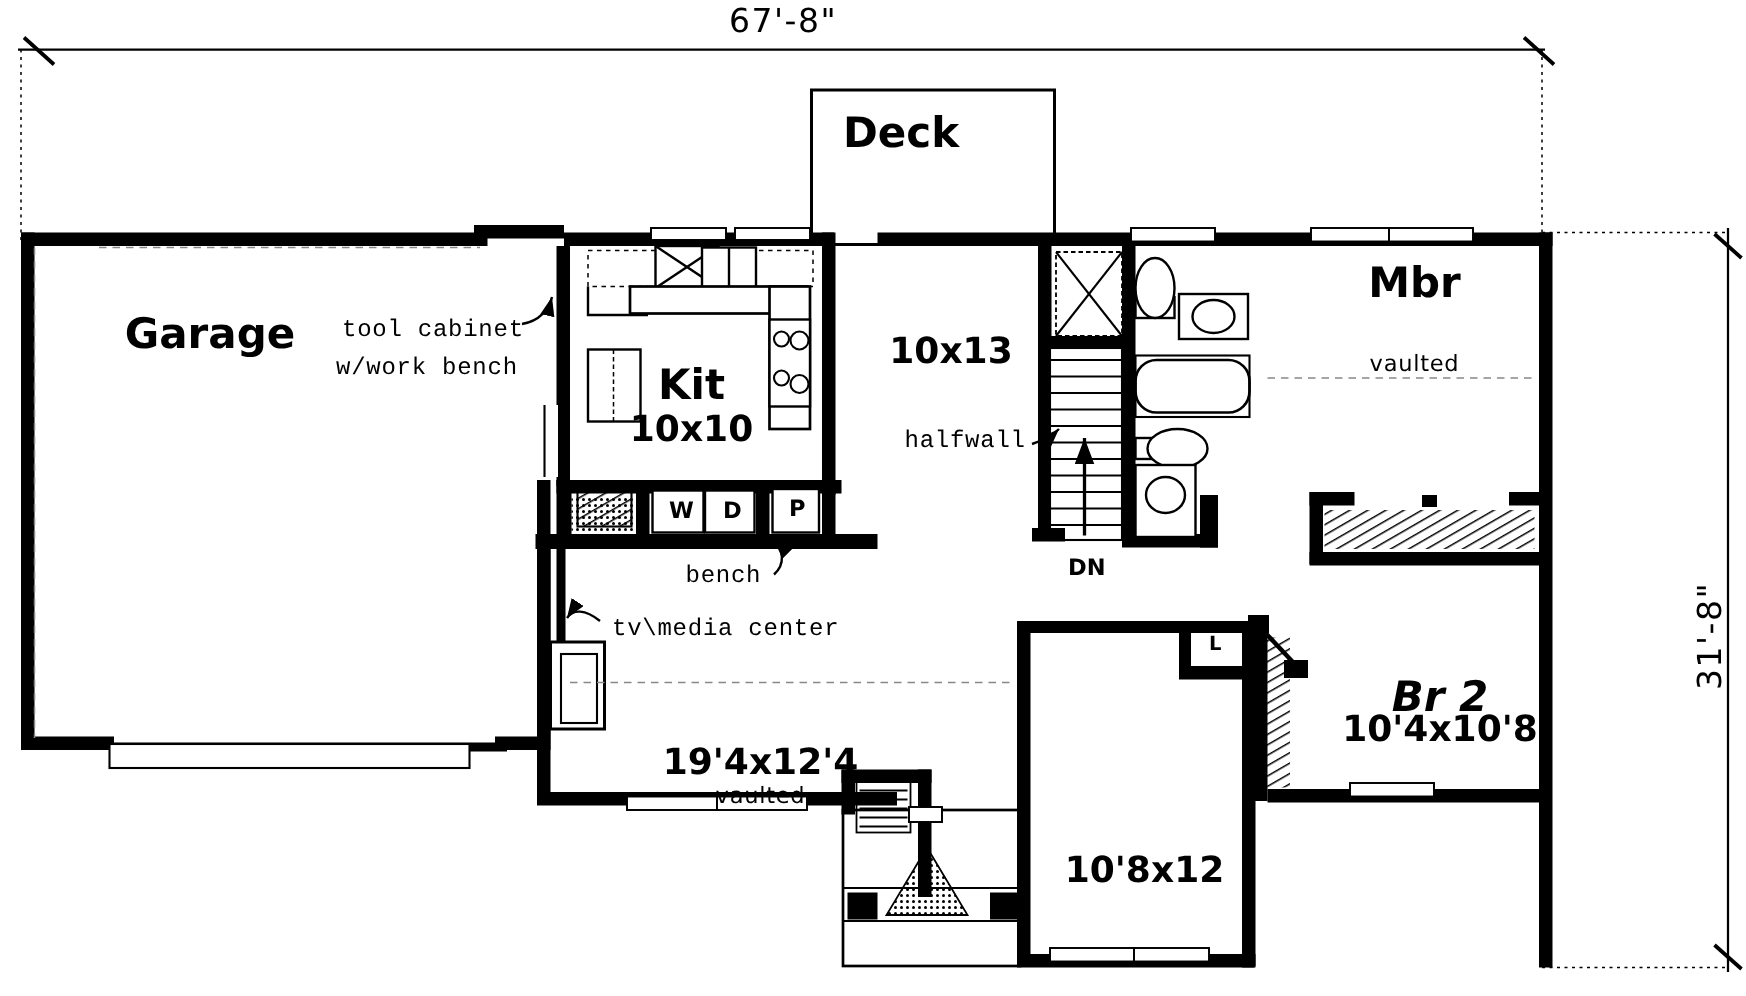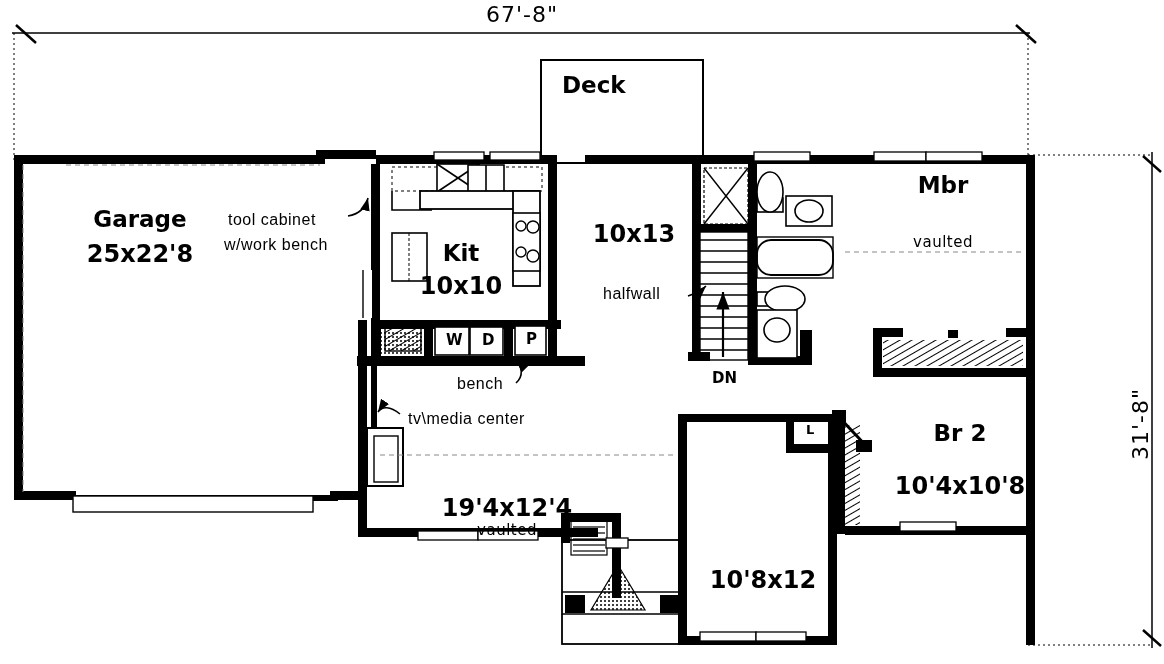--- a/index.html
+++ b/index.html
@@ -5,24 +5,24 @@
   html,body{margin:0;padding:0;background:#ffffff;}
   body{font-family:"DejaVu Sans",sans-serif;}
   #plan{
     position:relative;
     width:1164px;height:664px;
     background:#ffffff;
     overflow:hidden;
   }
   #plan svg{position:absolute;left:0;top:0;}
   .lbl{position:absolute;white-space:nowrap;color:#000;}
-  .room-name{font-family:"DejaVu Sans",sans-serif;font-weight:bold;font-size:23px;letter-spacing:0px;}
+  .room-name{font-family:"DejaVu Sans",sans-serif;font-weight:bold;font-size:28px;letter-spacing:0px;}
   .room-dim{font-family:"DejaVu Sans",sans-serif;font-weight:bold;font-size:24px;}
   .room-sub{font-family:"DejaVu Sans",sans-serif;font-size:15px;letter-spacing:.5px;}
-  .note{font-family:Liberation Sans, sans-serif;font-size:16px;letter-spacing:.5px;}
+  .note{font-family:Liberation Mono, monospace;font-size:16px;letter-spacing:.5px;}
   .tiny{font-family:"DejaVu Sans",sans-serif;font-weight:bold;font-size:15px;}
   .dimtxt{font-family:"DejaVu Sans",sans-serif;font-size:22px;letter-spacing:1px;}
   .dimtxt-v{font-family:"DejaVu Sans",sans-serif;font-size:22px;letter-spacing:1px;
             transform-origin:0 0;transform:rotate(-90deg);}
   .ctr{text-align:center;}
 </style>
 </head>
 <body>
 
 <div id="plan">
@@ -274,21 +274,20 @@
     </g>
   </svg>
 
   <div class="lbl dimtxt" style="left:486px;top:2px;">67'-8"</div>
 
   <div class="lbl dimtxt-v" style="left:1128px;top:460px;">31'-8"</div>
 
   <div class="lbl room-name" style="left:562px;top:72px;">Deck</div>
 
   <div class="lbl room-name ctr" style="left:40px;top:206px;width:200px;">Garage</div>
-  <div class="lbl room-dim ctr" style="left:40px;top:240px;width:200px;">25x22'8</div>
 
   <div class="lbl note" style="left:228px;top:211px;">tool cabinet</div>
   <div class="lbl note" style="left:224px;top:236px;">w/work bench</div>
 
   <div class="lbl room-name ctr" style="left:403px;top:240px;width:116px;">Kit</div>
   <div class="lbl room-dim ctr" style="left:393px;top:272px;width:136px;">10x10</div>
 
   <div class="lbl room-dim ctr" style="left:574px;top:220px;width:120px;">10x13</div>
 
   <div class="lbl note" style="left:603px;top:285px;">halfwall</div>
@@ -300,21 +299,21 @@
 
   <div class="lbl note" style="left:457px;top:375px;">bench</div>
 
   <div class="lbl note" style="left:408px;top:410px;">tv\media  center</div>
 
   <div class="lbl room-dim ctr" style="left:407px;top:494px;width:200px;">19'4x12'4</div>
   <div class="lbl room-sub ctr" style="left:407px;top:521px;width:200px;">vaulted</div>
 
   <div class="lbl room-dim ctr" style="left:683px;top:566px;width:160px;">10'8x12</div>
 
-  <div class="lbl room-name ctr" style="left:880px;top:420px;width:160px;">Br  2</div>
+  <div class="lbl room-name ctr" style="left:880px;top:448px;width:160px;font-style:italic;">Br  2</div>
   <div class="lbl room-dim ctr" style="left:872px;top:472px;width:176px;">10'4x10'8</div>
 
   <div class="lbl tiny" style="left:446px;top:331px;">W</div>
   <div class="lbl tiny" style="left:482px;top:331px;">D</div>
   <div class="lbl tiny" style="left:526px;top:330px;">P</div>
   <div class="lbl tiny" style="left:806px;top:422px;font-size:13px;">L</div>
 
 </div>
 
 </body></html>

